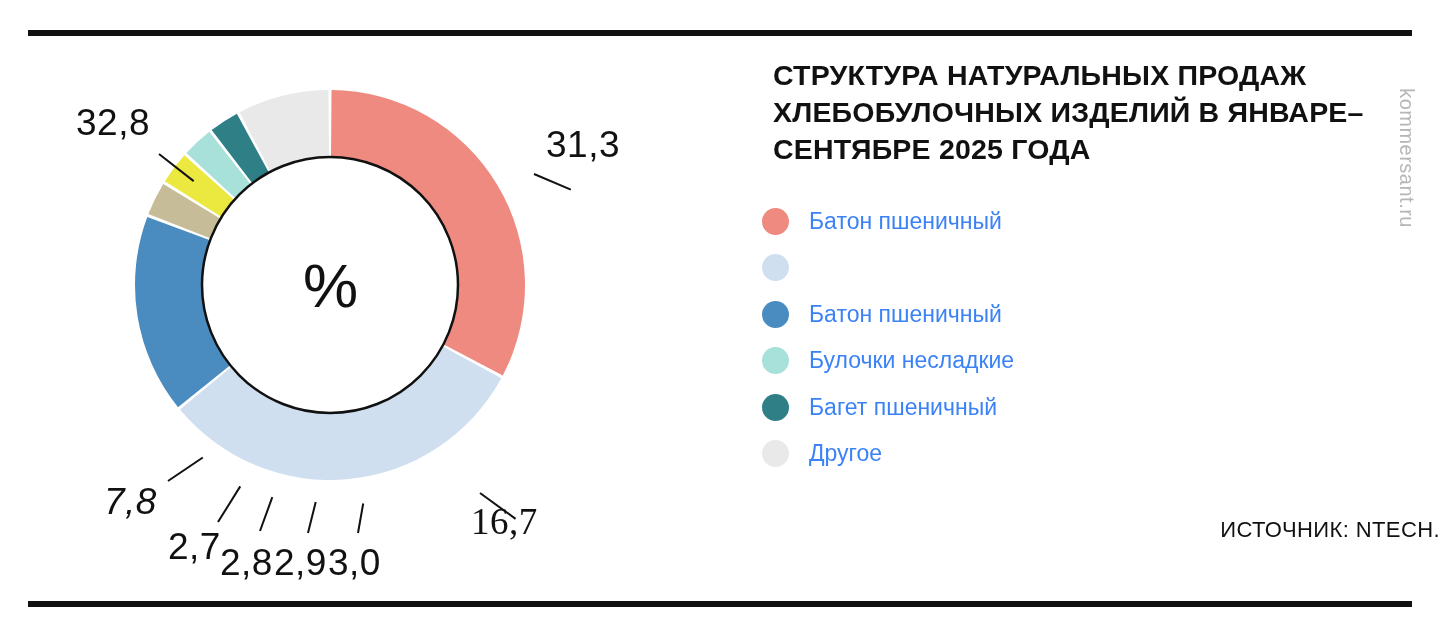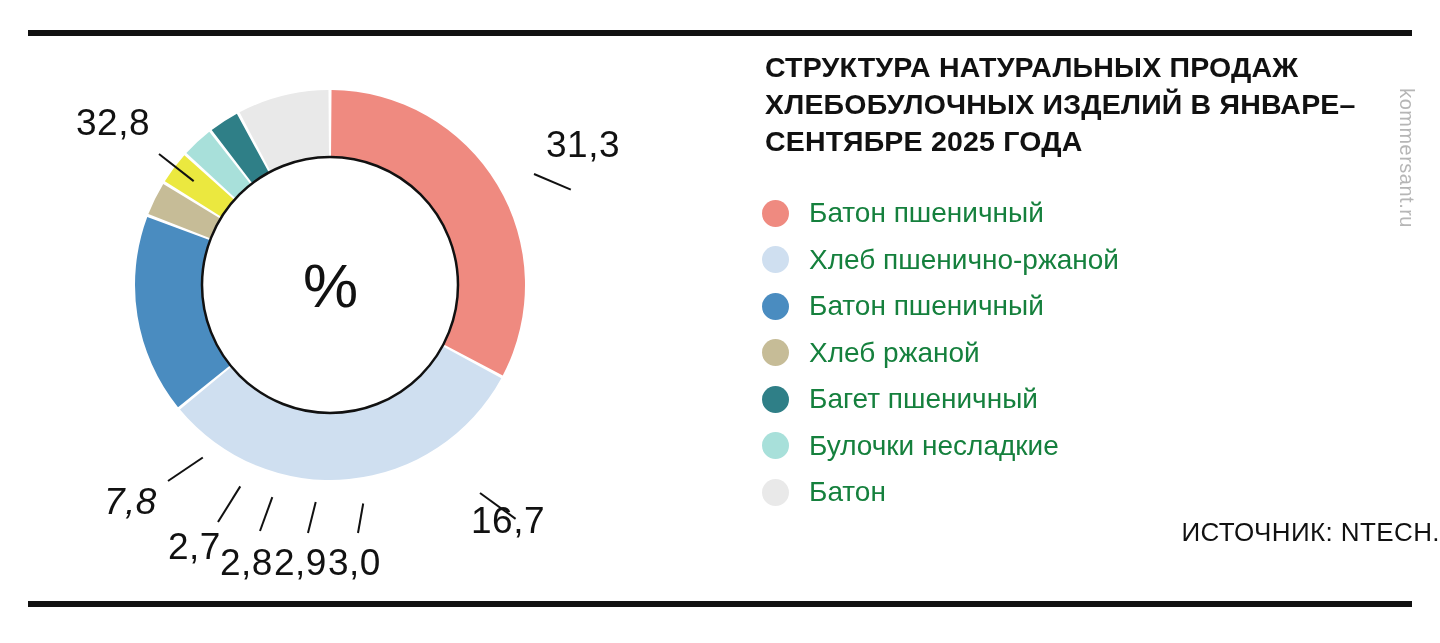--- a/index.html
+++ b/index.html
@@ -80,49 +80,49 @@
     left: 762px;
     top: 46px;
     width: 600px;
   }
   .title {
     font-size: 28.5px;
     font-weight: bold;
     line-height: 1.30;
     letter-spacing: 0.2px;
     text-transform: uppercase;
-    margin: 3px;
+    margin: 11px;
     width: 595px;
   }
   .legend {
     margin-top: 30px;
   }
   .legend-item {
     display: flex;
     align-items: center;
     height: 46.5px;
   }
   .swatch {
     width: 27px;
     height: 27px;
     border-radius: 50%;
     flex: 0 0 auto;
     margin-right: 20px;
   }
   .legend-label {
-    font-size: 28px;
+    font-size: 23px;
     line-height: 1;
-    color: #15803d;
+    color: #3b82f6;
     white-space: nowrap;
   }
   .source {
     position: absolute;
     right: 0;
     top: 517px;
-    font-size: 26px;
+    font-size: 22px;
     letter-spacing: 0.4px;
     color: #111111;
     white-space: nowrap;
   }
   .watermark {
     position: absolute;
     right: 22px;
     top: 228px;
     font-size: 20px;
     color: #b6b6b6;
@@ -163,58 +163,53 @@
     <div class="leader" style="left:506px; top:133px; width:40px; transform:rotate(23deg);"></div>
     <div class="leader" style="left:452px; top:452px; width:44px; transform:rotate(36deg);"></div>
     <div class="leader" style="left:140px; top:440px; width:42px; transform:rotate(-34deg);"></div>
     <div class="leader" style="left:190px; top:481px; width:42px; transform:rotate(-58deg);"></div>
     <div class="leader" style="left:232px; top:490px; width:36px; transform:rotate(-70deg);"></div>
     <div class="leader" style="left:280px; top:492px; width:32px; transform:rotate(-76deg);"></div>
     <div class="leader" style="left:330px; top:492px; width:30px; transform:rotate(-80deg);"></div>
 
     <div class="val-label" style="left:48px; top:62px;">32,8</div>
     <div class="val-label" style="left:518px; top:84px;">31,3</div>
-    <div class="val-label" style="left:443px; top:460px;">16,7</div>
+    <div class="val-label" style="left:443px; top:460px;font-family:Liberation Serif, serif;">16,7</div>
     <div class="val-label" style="left:76px; top:441px;font-style:italic;">7,8</div>
     <div class="val-label" style="left:140px; top:486px;">2,7</div>
     <div class="val-label" style="left:192px; top:502px;text-align:right;">2,8</div>
     <div class="val-label" style="left:246px; top:502px;">2,9</div>
     <div class="val-label" style="left:300px; top:502px;">3,0</div>
   </div>
 
   <div class="right-col">
     <h1 class="title">СТРУКТУРА НАТУРАЛЬНЫХ ПРОДАЖ ХЛЕБОБУЛОЧНЫХ ИЗДЕЛИЙ В ЯНВАРЕ–СЕНТЯБРЕ 2025 ГОДА</h1>
 
     <div class="legend" id="legend">
         <div class="legend-item">
           <span class="swatch" style="background: rgb(239, 138, 128);"></span>
           <span class="legend-label">Батон пшеничный</span>
         </div>
         <div class="legend-item">
           <span class="swatch" style="background: rgb(207, 223, 240);"></span>
-          <span class="legend-label">Хлеб пшенично-ржаной</span>
         </div>
         <div class="legend-item">
           <span class="swatch" style="background: rgb(74, 140, 192);"></span>
           <span class="legend-label">Батон пшеничный</span>
         </div>
         <div class="legend-item">
-          <span class="swatch" style="background: rgb(198, 188, 151);"></span>
-          <span class="legend-label">Хлеб ржаной</span>
+          <span class="swatch" style="background: rgb(168, 224, 218);"></span>
+          <span class="legend-label">Булочки несладкие</span>
         </div>
         <div class="legend-item">
           <span class="swatch" style="background: rgb(47, 127, 135);"></span>
           <span class="legend-label">Багет пшеничный</span>
         </div>
         <div class="legend-item">
-          <span class="swatch" style="background: rgb(168, 224, 218);"></span>
-          <span class="legend-label">Булочки несладкие</span>
-        </div>
-        <div class="legend-item">
           <span class="swatch" style="background: rgb(233, 233, 233);"></span>
-          <span class="legend-label">Батон</span>
+          <span class="legend-label">Другое</span>
         </div>
       </div>
   </div>
 
   <div class="source">ИСТОЧНИК: NTECH.</div>
   <div class="watermark">kommersant.ru</div>
 </div>
 
 </body></html>

